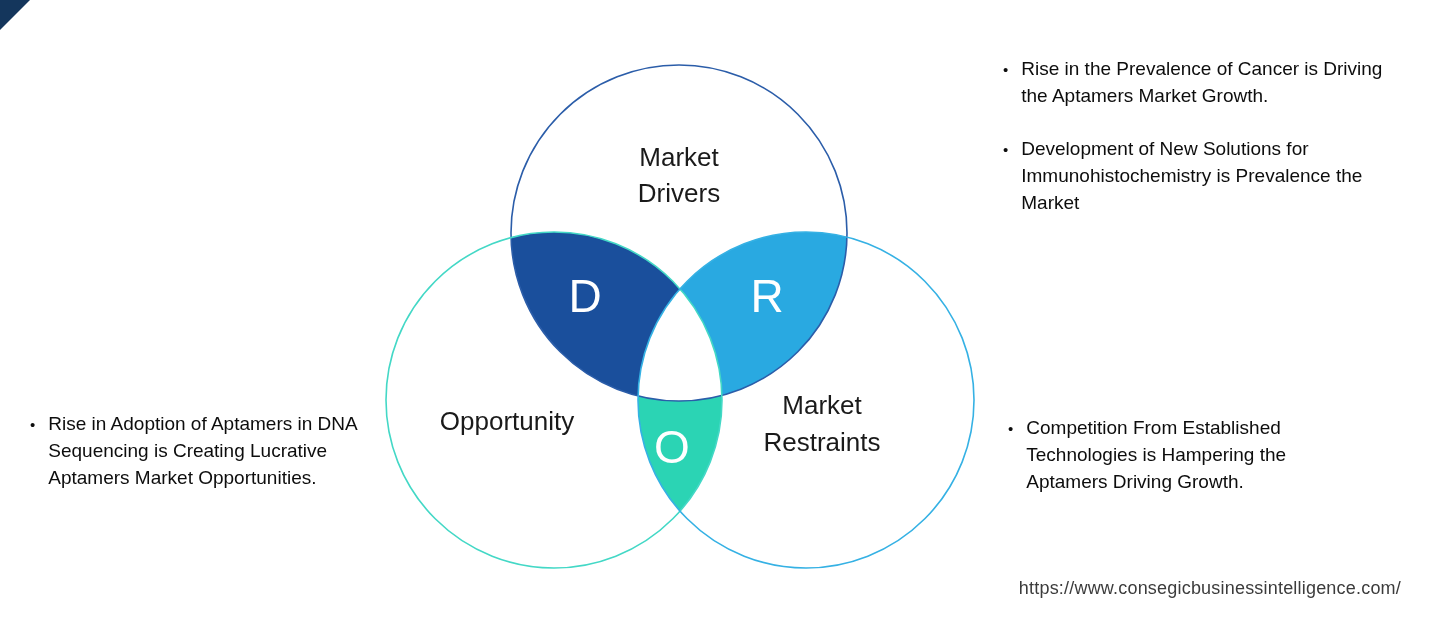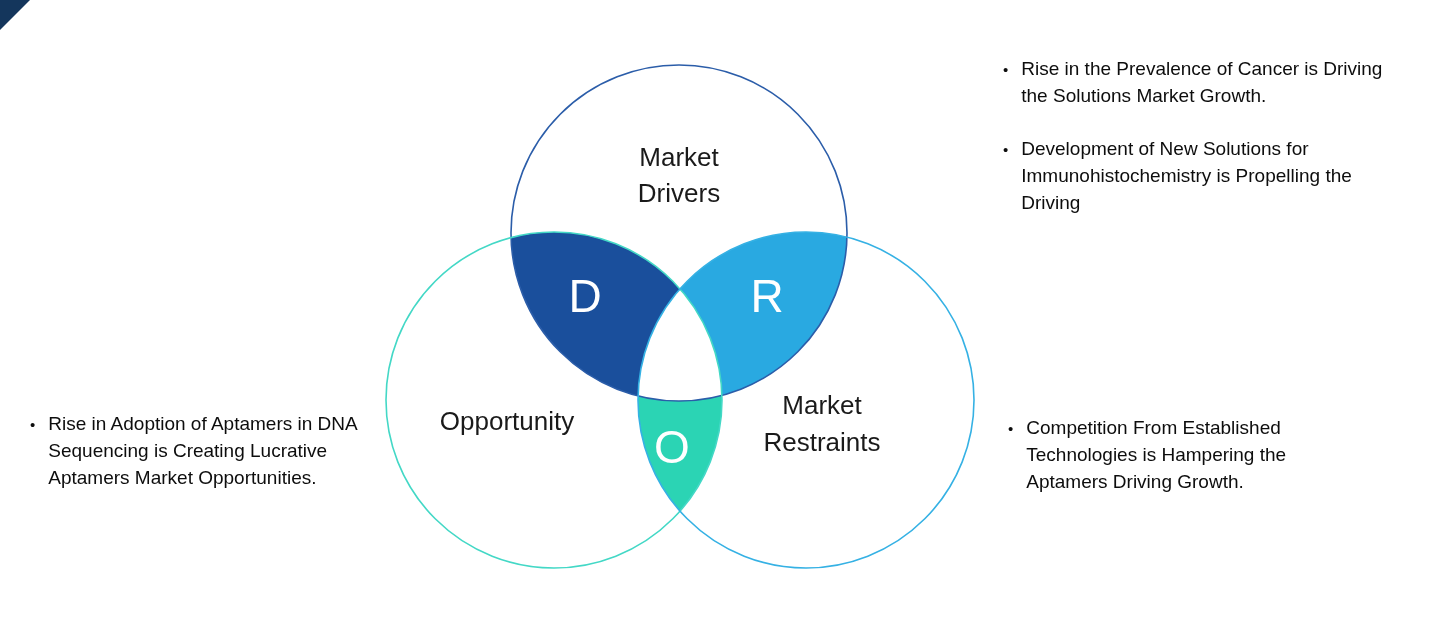--- a/index.html
+++ b/index.html
@@ -112,27 +112,28 @@
     <text class="venn-letter" x="672" y="463" text-anchor="middle">O</text>
   </svg>
 
   <div class="annotation" id="ann-left">
     <span class="bullet">•</span>
     <div class="ann-text">Rise in Adoption of Aptamers in DNA Sequencing is Creating Lucrative Aptamers Market Opportunities.</div>
   </div>
 
   <div class="annotation" id="ann-right-1">
     <span class="bullet">•</span>
-    <div class="ann-text">Rise in the Prevalence of Cancer is Driving the Solutions Market Growth.</div>
+    <div class="ann-text">Rise in the Prevalence of Cancer is Driving the Aptamers Market Growth.</div>
   </div>
 
   <div class="annotation" id="ann-right-2">
     <span class="bullet">•</span>
-    <div class="ann-text">Development of New Solutions for Immunohistochemistry is Propelling the Driving</div>
+    <div class="ann-text">Development of New Solutions for Immunohistochemistry is Prevalence the Market</div>
   </div>
 
   <div class="annotation" id="ann-right-3">
     <span class="bullet">•</span>
     <div class="ann-text">Competition From Established Technologies is Hampering the Aptamers Driving Growth.</div>
   </div>
 
+  <div class="footer-url">https://www.consegicbusinessintelligence.com/</div>
 
 </div>
 
 </body></html>

